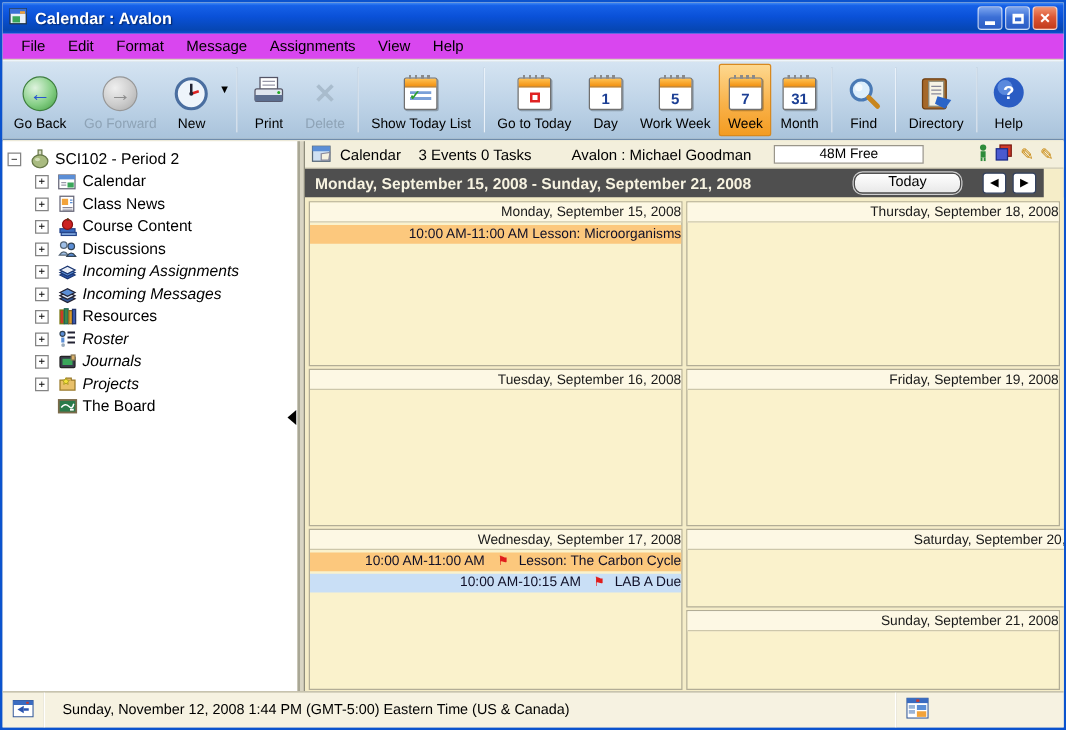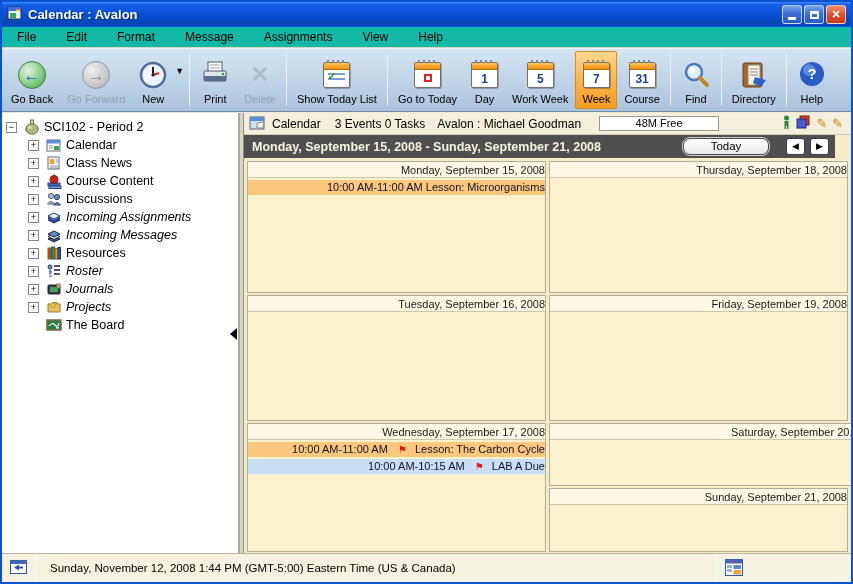--- a/index.html
+++ b/index.html
@@ -14,22 +14,22 @@
     display:flex; align-items:center; padding:0 5px; }
   .titlebar .title { color:#fff; font-weight:bold; font-size:13px; text-shadow:1px 1px 1px #04286b; margin-left:5px; flex:1; }
   .winbtn { width:20px; height:19px; margin-left:2px; border-radius:3px; border:1px solid rgba(255,255,255,.65);
     display:flex; align-items:center; justify-content:center; color:#fff; font-size:11px; font-weight:bold;
     background:linear-gradient(180deg,#7aa4ef 0%,#3b6fd6 45%,#2a5cc3 100%); }
   .winbtn.close { background:linear-gradient(180deg,#f0926f 0%,#dd5736 45%,#c13a1b 100%); }
   .winbtn .minbar { width:8px; height:3px; background:#fff; margin-top:8px; }
   .winbtn .maxbox { width:9px; height:8px; border:2px solid #fff; border-top-width:3px; }
 
   
-  .menubar { position:absolute; left:0; top:25px; right:0; height:21px; background:#14b8a6;
-    display:flex; align-items:center; padding-left:6px; border-bottom:1px solid #d8d4c0;gap:12px; }
+  .menubar { position:absolute; left:0; top:25px; right:0; height:21px; background:#d946ef;
+    display:flex; align-items:center; padding-left:6px; border-bottom:1px solid #d8d4c0; }
   .menuitem { font-size:12px; color:#000; padding:3px 9px; }
 
   
   .toolbar { position:absolute; left:0; top:46px; right:0; height:64px;
     background:linear-gradient(180deg,#d5e4f2 0%,#bed3e7 55%,#a9c3db 100%);
     border-top:1px solid #eef5fb; border-bottom:1px solid #6f8cab;
     display:flex; align-items:stretch; padding:2px 2px; }
   .tb { display:flex; flex-direction:column; align-items:center; justify-content:flex-end;
     padding:3px 6px 3px 6px; font-size:11px; color:#000; white-space:nowrap; border:1px solid transparent; }
   .tb .ico { height:36px; display:flex; align-items:center; justify-content:center; }
@@ -78,21 +78,21 @@
     line-height:9px; text-align:center; color:#000; flex:none; }
   .trow .xspace { width:11px; flex:none; }
   .trow .ticon { width:17px; height:16px; margin:0 4px 0 6px; flex:none; display:flex; align-items:center; justify-content:center; }
   .trow.italic .tlabel { font-style:italic; }
 
   
   .infobar { position:absolute; left:0; top:0; right:0; height:22px; background:#f3efdc;
     border-bottom:1px solid #cdc9b2; display:flex; align-items:center; font-size:12px; color:#000; }
   .infobar .mini-cal { margin:0 6px 0 5px; }
   .infobar .ib-title { margin-right:14px; }
-  .infobar .ib-count { margin-right:12px; }
+  .infobar .ib-count { margin-right:32px; }
   .infobar .ib-account { margin-right:18px; }
   .freebox { width:120px; height:15px; background:#fff; border:1px solid #9a968a;
     font-size:11px; text-align:center; line-height:13px; }
   .ib-icons { margin-left:auto; display:flex; align-items:center; gap:5px; padding-right:8px; }
   .pencil { color:#c8860a; font-size:13px; }
 
   
   .weekbar { position:absolute; left:0; top:22px; right:16px; height:23px; background:#4f4f4f;
     display:flex; align-items:center; color:#f7f3e1; font-weight:bold; font-size:12.5px; }
   .weekbar .range { padding-left:8px; flex:1; }
@@ -257,21 +257,21 @@
           </span>
         </span>
       <span>Week</span>
     </div>
     <div class="tb">
       <span class="ico">
           <span class="calico">
             <span class="num">31</span>
           </span>
         </span>
-      <span>Course</span>
+      <span>Month</span>
     </div>
     <div class="tbsep"></div>
 
     <div class="tb">
       <span class="ico">
         <svg width="30" height="30">
             <circle cx="13" cy="12" r="8" fill="#dceefc" stroke="#4a7ab5" stroke-width="2.5"></circle>
             <circle cx="11" cy="10" r="3" fill="#f4fafe"></circle>
             <line x1="19" y1="18" x2="26" y2="25" stroke="#c8861e" stroke-width="4" stroke-linecap="round"></line>
           </svg>

